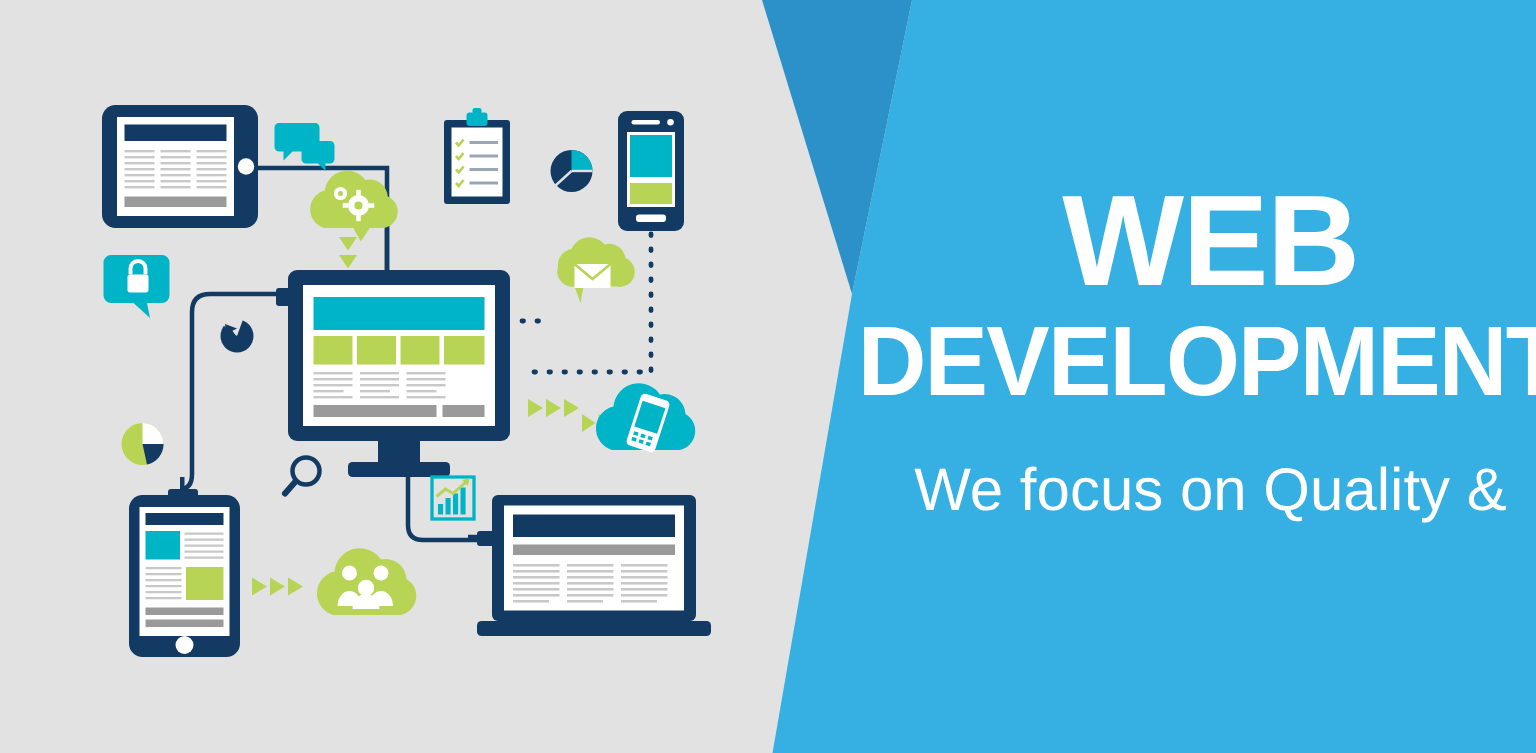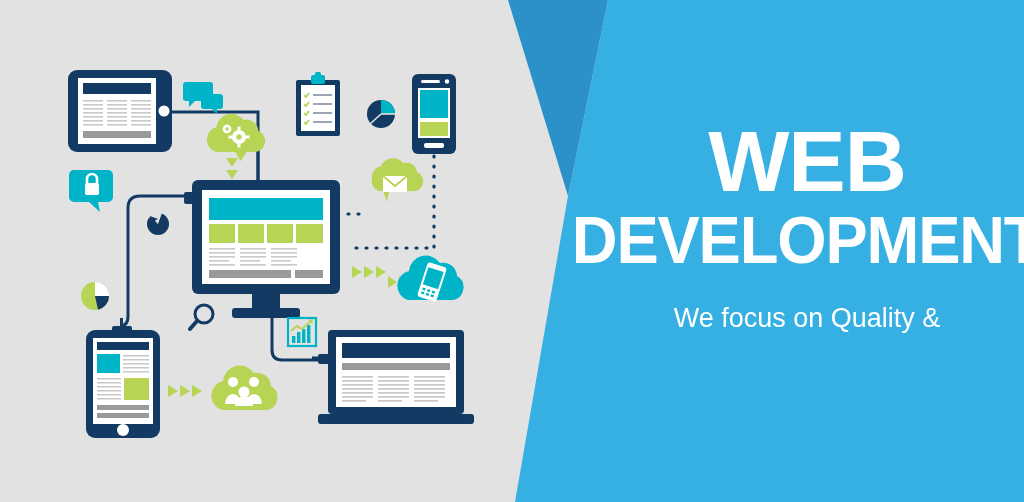--- a/index.html
+++ b/index.html
@@ -54,21 +54,21 @@
     font-weight: bold;
     line-height: 1.0;
     letter-spacing: -1.2px;
     text-align: center;
     margin: 4px 0 0 0;
     white-space: nowrap;
     transform: scaleX(0.96);
   }
   #subhead {
     color: #ffffff;
-    font-size: 27px;
+    font-size: 40px;
     font-weight: normal;
     line-height: 1.42;
     text-align: center;
     margin: 26px 0 0 0;
   }
 </style>
 </head>
 <body>
 
 <div id="banner">

